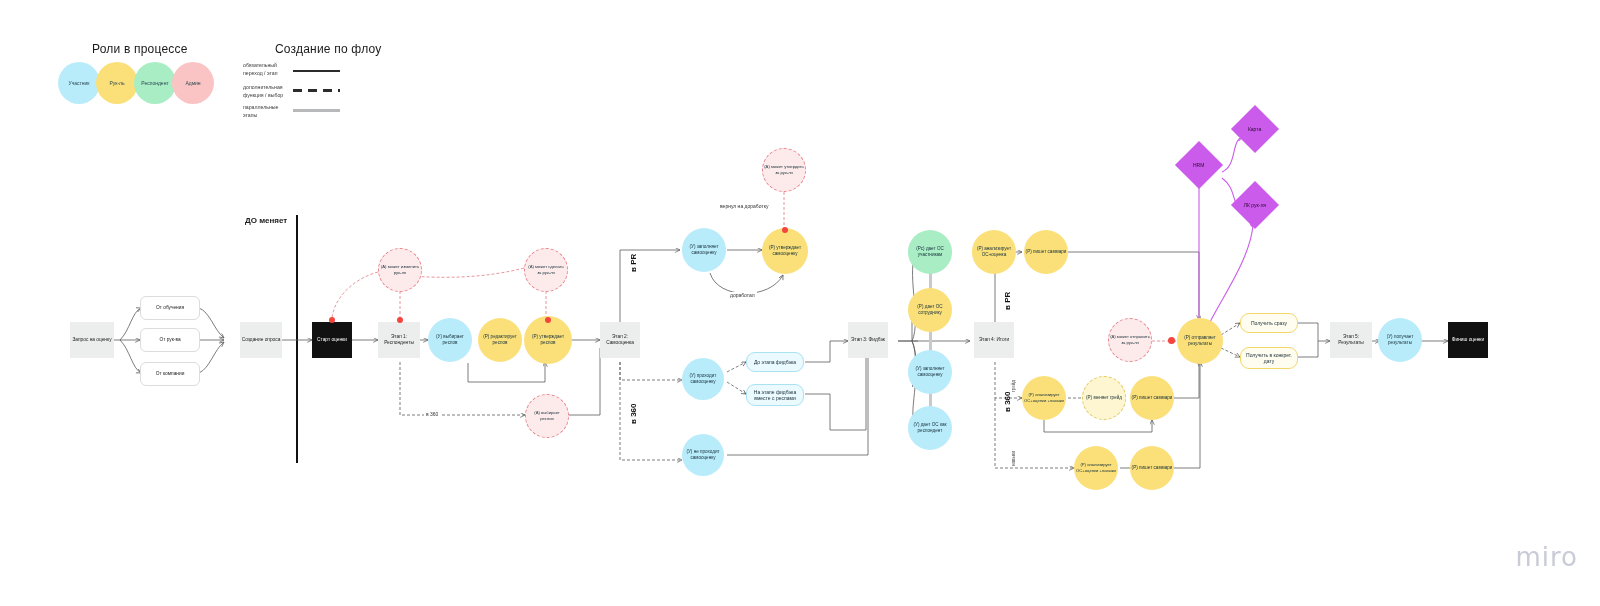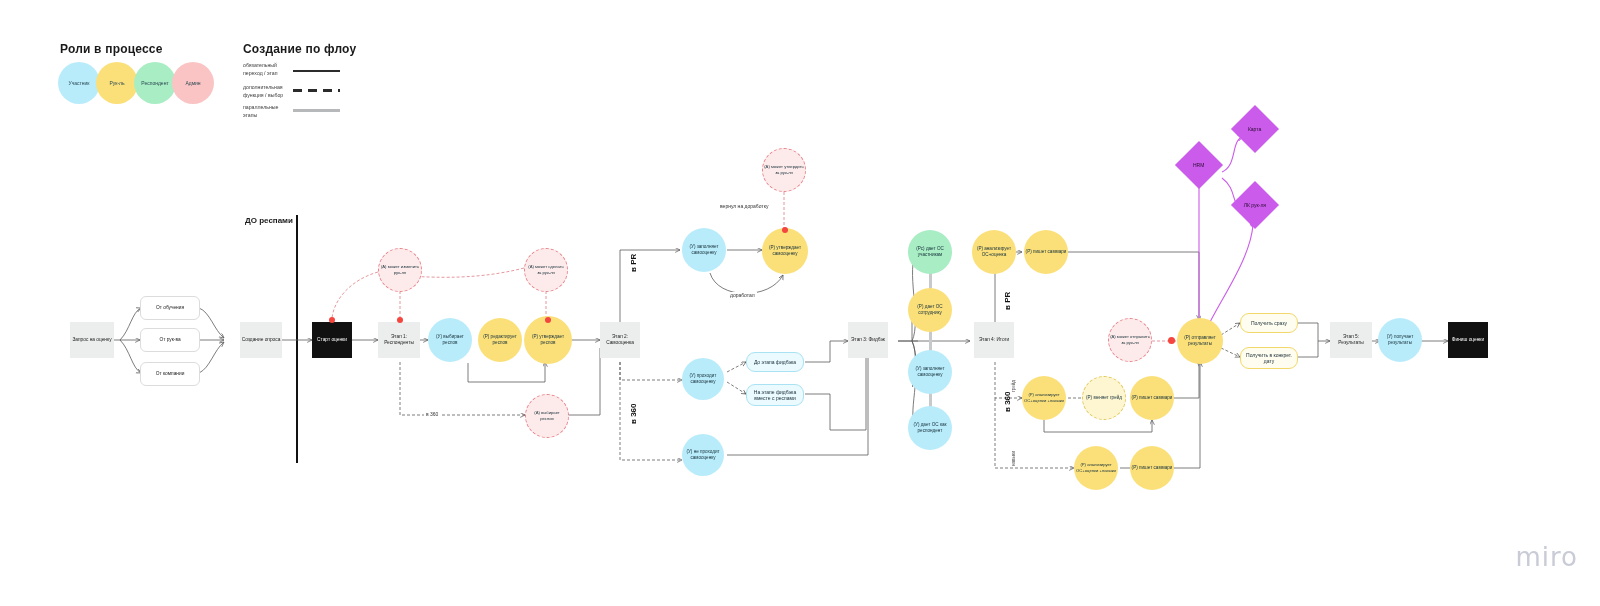--- a/index.html
+++ b/index.html
@@ -5,21 +5,21 @@
   html,body{margin:0;padding:0;}
   body{
     width:1600px;height:606px;background:#fff;
     font-family:"Liberation Sans","DejaVu Sans",sans-serif;
     overflow:hidden;position:relative;
   }
   #canvas{position:absolute;left:0;top:0;width:1600px;height:606px;}
   svg.wires{position:absolute;left:0;top:0;width:1600px;height:606px;pointer-events:none;}
 
   .lbl{position:absolute;color:#1a1a1a;}
-  .sec-title{font-size:12px;font-weight:700;letter-spacing:.2px;}
+  .sec-title{font-size:12px;font-weight:400;letter-spacing:.2px;margin-left:32px;}
   .legend-txt{font-size:5.2px;line-height:1.5;color:#3c3c3c;width:46px;}
   .vlabel{font-size:8px;font-weight:700;color:#111;transform-origin:0 0;}
 
   .node{position:absolute;display:flex;align-items:center;justify-content:center;
         text-align:center;box-sizing:border-box;}
   .circ{border-radius:50%;}
   .c-blue{background:#b9ecfb;}
   .c-yellow{background:#fbe07a;}
   .c-green{background:#a8edc4;}
   .c-pink{background:#fac4c4;}
@@ -75,21 +75,21 @@
 
   <div class="lbl legend-txt" style="left:243px;top:62px;">обязательный переход / этап</div>
   <div class="lg-line" style="left:293px;top:70px;width:47px;"></div>
 
   <div class="lbl legend-txt" style="left:243px;top:84px;">дополнительная функция / выбор</div>
   <div class="lg-dash" style="left:293px;top:89px;width:47px;"></div>
 
   <div class="lbl legend-txt" style="left:243px;top:104px;">параллельные этапы</div>
   <div class="lg-grey" style="left:293px;top:109px;width:47px;"></div>
 
-  <div class="lbl" style="left:245px;top:216px;font-size:8px;font-weight:700;">ДО респами</div>
+  <div class="lbl" style="left:245px;top:216px;font-size:8px;font-weight:700;">ДО меняет</div>
   <div class="divider" style="left:296px;top:215px;height:248px;"></div>
 
   <svg class="wires" viewBox="0 0 1600 606">
     <defs>
       <marker id="ar" markerWidth="7" markerHeight="7" refX="6" refY="3" orient="auto">
         <path d="M0,0 L6,3 L0,6" fill="none" stroke="#5a5a5a" stroke-width="0.9"></path>
       </marker>
       <marker id="arr" markerWidth="7" markerHeight="7" refX="6" refY="3" orient="auto">
         <path d="M0,0 L6,3 L0,6" fill="none" stroke="#e07c84" stroke-width="0.9"></path>
       </marker>

